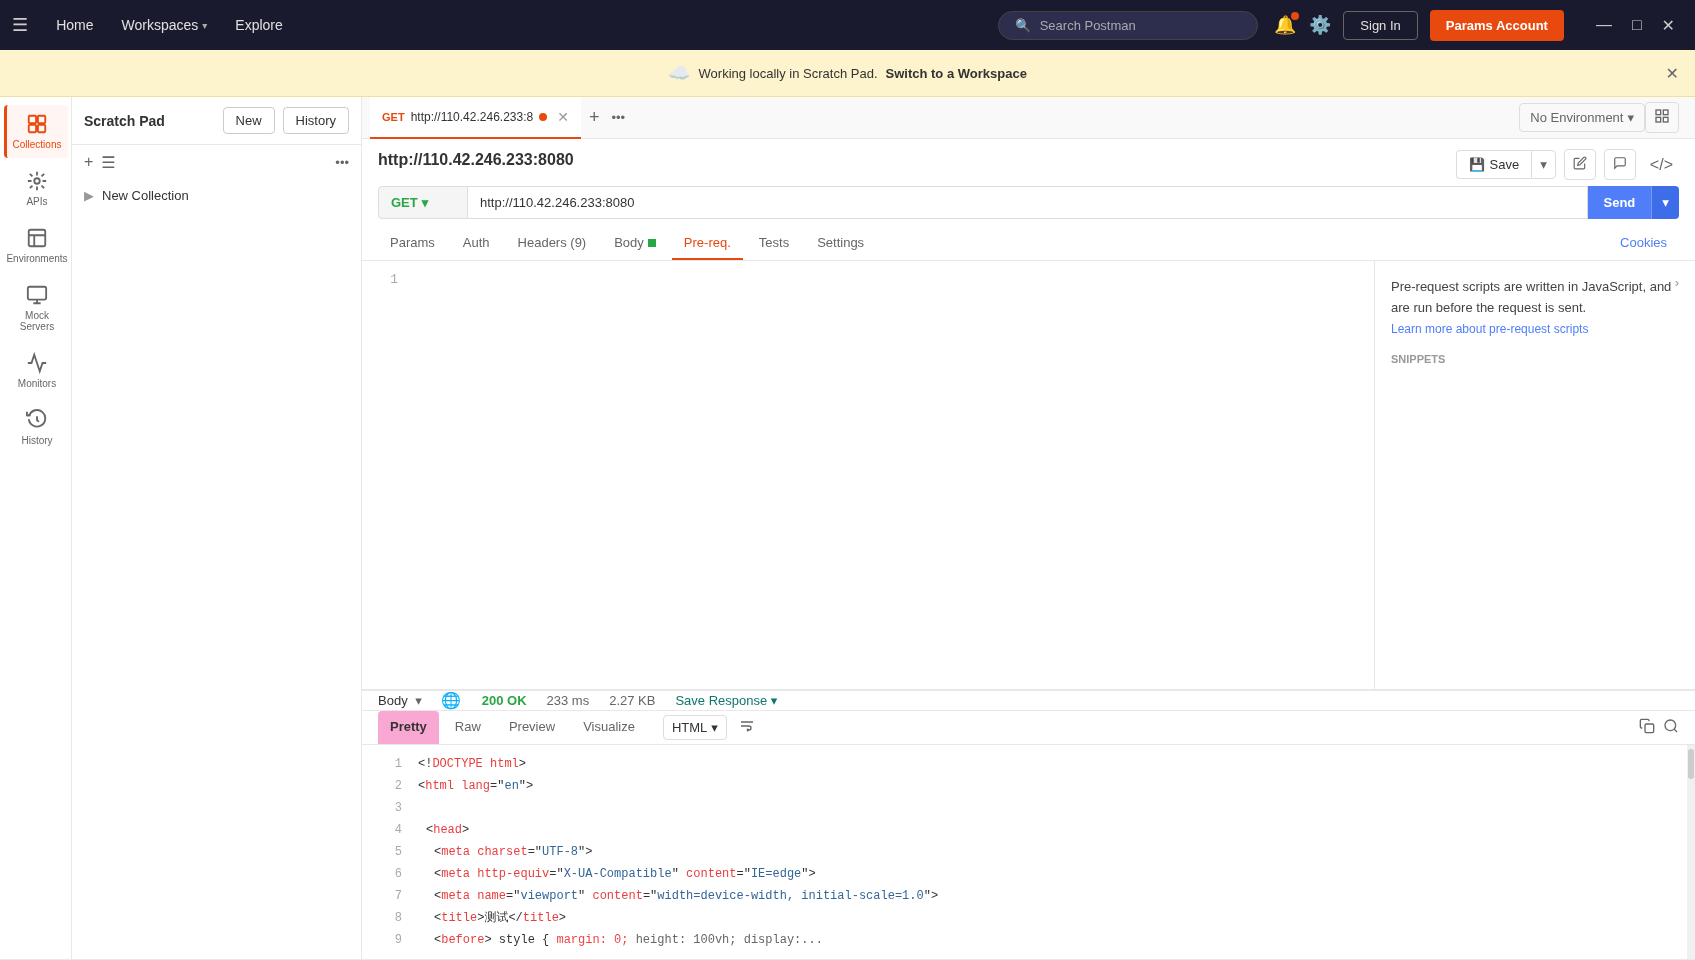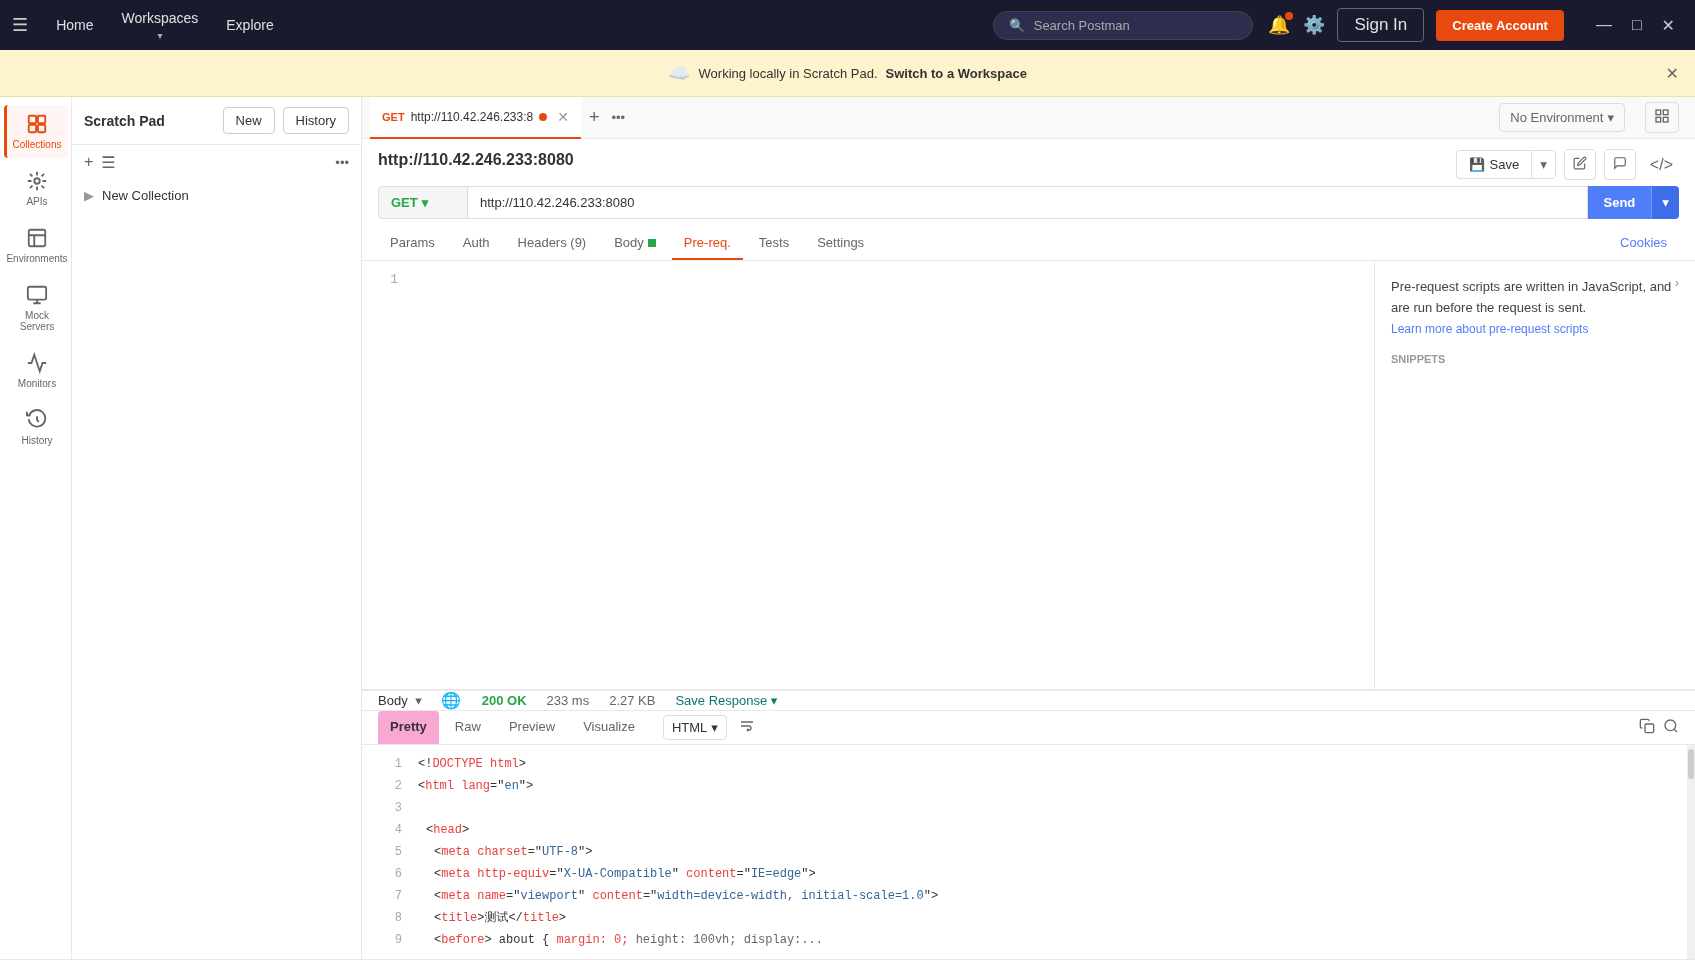--- a/index.html
+++ b/index.html
@@ -3,25 +3,25 @@
   <meta charset="utf-8">
   <style>
     * { box-sizing: border-box; margin: 0; padding: 0; }
     body { font-family: -apple-system, BlinkMacSystemFont, 'Segoe UI', sans-serif; font-size: 13px; background: #fff; overflow: hidden; height: 960px; width: 1695px; }
 
     
     .titlebar { display: flex; align-items: center; height: 50px; background: #1a1a2e; padding: 0 12px; gap: 16px; }
     .titlebar-menu { color: #ccc; font-size: 18px; cursor: pointer; }
     .titlebar-nav { display: flex; align-items: center; gap: 4px; flex: 1; }
     .nav-item { color: #e0e0e0; padding: 6px 12px; border-radius: 4px; cursor: pointer; font-size: 14px; }
-    .nav-dropdown { display: flex; align-items: center; gap: 4px; flex-direction: column; }
+    .nav-dropdown { display: flex; align-items: center; gap: 4px; }
     .search-bar { display: flex; align-items: center; background: #2d2d4e; border: 1px solid #444; border-radius: 20px; padding: 6px 16px; gap: 8px; width: 260px; cursor: pointer; }
     .search-bar span { color: #aaa; font-size: 13px; }
     .titlebar-actions { display: flex; align-items: center; gap: 12px; }
-    .btn-signin { color: #e0e0e0; padding: 6px 16px; border: 1px solid #666; border-radius: 4px; cursor: pointer; background: transparent; font-size: 17px; }
+    .btn-signin { color: #e0e0e0; padding: 6px 16px; border: 1px solid #666; border-radius: 4px; cursor: pointer; background: transparent; font-size: 13px; }
     .btn-create { background: #e8490f; color: #fff; padding: 8px 16px; border-radius: 4px; cursor: pointer; font-size: 13px; border: none; font-weight: 600; }
     .win-btn { color: #ccc; font-size: 16px; cursor: pointer; padding: 2px 8px; }
 
     
     .banner { background: #fdf3cd; display: flex; align-items: center; justify-content: center; gap: 8px; padding: 12px; font-size: 13px; color: #333; border-bottom: 1px solid #f0e0a0; position: relative; }
     .banner-close { position: absolute; right: 16px; cursor: pointer; color: #666; font-size: 16px; }
     .banner a { color: #333; font-weight: 700; cursor: pointer; }
 
     
     .main { display: flex; height: calc(960px - 50px - 48px); }
@@ -134,21 +134,21 @@
   <div class="search-bar">
     <span style="color:#aaa;">🔍</span>
     <span style="color:#aaa; font-size:13px;">Search Postman</span>
   </div>
   <div class="titlebar-actions">
     <span class="icon-bell" style="color:#aaa; font-size:18px; position:relative;">
       🔔<span class="icon-bell-dot"></span>
     </span>
     <span style="color:#aaa; font-size:18px;">⚙️</span>
     <button class="btn-signin">Sign In</button>
-    <button class="btn-create">Create Account</button>
+    <button class="btn-create">Params Account</button>
   </div>
   <div style="display:flex; gap:4px; margin-left:8px;">
     <span class="win-btn">—</span>
     <span class="win-btn">□</span>
     <span class="win-btn">✕</span>
   </div>
 </div>
 
 <div class="banner">
   <span style="font-size:18px;">☁️</span>
@@ -231,21 +231,21 @@
 
     <div style="display:flex; align-items:center; border-bottom:1px solid #e8e8e8; background:#f9f9f9; height:42px; padding:0 8px;">
       <div class="tab active">
         <span style="color:#e8490f; font-size:11px; font-weight:600;">GET</span>
         <span style="font-size:12px; color:#333;">http://110.42.246.233:8</span>
         <span class="tab-dot"></span>
         <span class="tab-close">✕</span>
       </div>
       <span class="tab-plus">+</span>
       <span class="tab-more" style="margin-left:4px;">•••</span>
-      <div style="margin-left:auto; display:flex; align-items:center; gap:20px; padding-right:8px;">
+      <div style="margin-left:auto; display:flex; align-items:center; gap:0; padding-right:8px;">
         <div class="env-dropdown">
           <span>No Environment</span>
           <span style="color:#666;">▾</span>
         </div>
         <span style="border:1px solid #ddd; border-radius:4px; padding:5px 8px; cursor:pointer; color:#666;">
           <svg width="16" height="16" viewBox="0 0 24 24" fill="none" stroke="currentColor" stroke-width="2">
             <rect x="3" y="3" width="7" height="7"></rect>
               <rect x="14" y="3" width="7" height="7"></rect>
               <rect x="3" y="14" width="7" height="7"></rect>
               <rect x="14" y="14" width="7" height="7"></rect>
@@ -398,21 +398,21 @@
           <div class="resp-line">
             <span class="resp-ln">7</span>
             <span style="padding-left:16px;"><span class="c-punct">&lt;</span><span class="c-tag">meta</span> <span class="c-attr">name</span><span class="c-punct">="</span><span class="c-val">viewport</span><span class="c-punct">"</span> <span class="c-attr">content</span><span class="c-punct">="</span><span class="c-val">width=device-width, initial-scale=1.0</span><span class="c-punct">"&gt;</span></span>
           </div>
           <div class="resp-line">
             <span class="resp-ln">8</span>
             <span style="padding-left:16px;"><span class="c-punct">&lt;</span><span class="c-tag">title</span><span class="c-punct">&gt;</span><span class="c-text">测试</span><span class="c-punct">&lt;/</span><span class="c-tag">title</span><span class="c-punct">&gt;</span></span>
           </div>
           <div class="resp-line">
             <span class="resp-ln">9</span>
-            <span style="padding-left:16px;"><span class="c-punct">&lt;</span><span class="c-tag">before</span><span class="c-punct">&gt;</span> <span class="c-text">about {</span> <span style="color:#ef4444;">margin: 0;</span> <span style="color:#666;">height: 100vh;</span> <span style="color:#666;">display:...</span></span>
+            <span style="padding-left:16px;"><span class="c-punct">&lt;</span><span class="c-tag">before</span><span class="c-punct">&gt;</span> <span class="c-text">style {</span> <span style="color:#ef4444;">margin: 0;</span> <span style="color:#666;">height: 100vh;</span> <span style="color:#666;">display:...</span></span>
           </div>
         </div>
         <div class="resp-scrollbar">
           <div class="resp-scrollbar-thumb"></div>
         </div>
       </div>
     </div>
 
   </div>
 </div>

